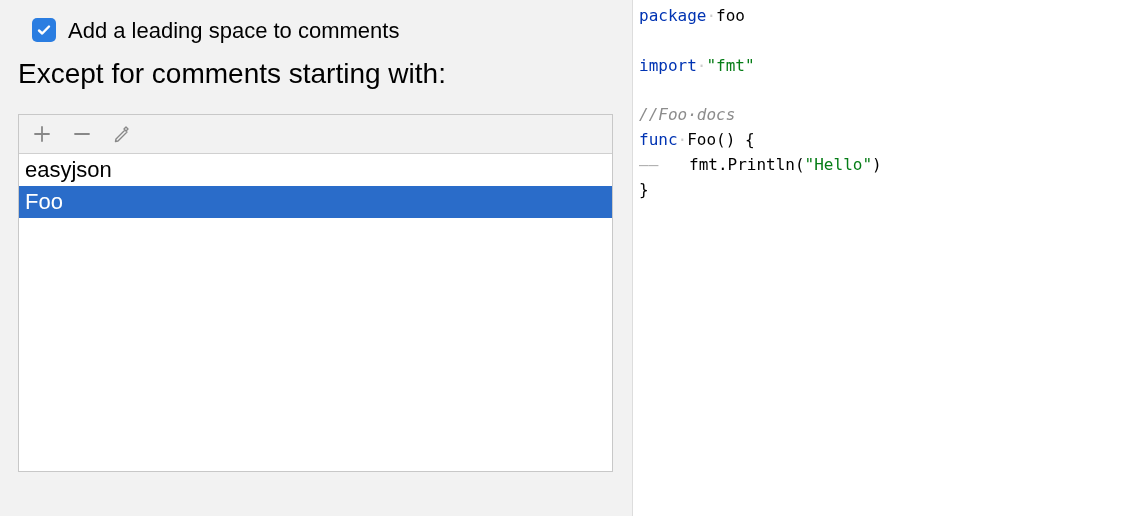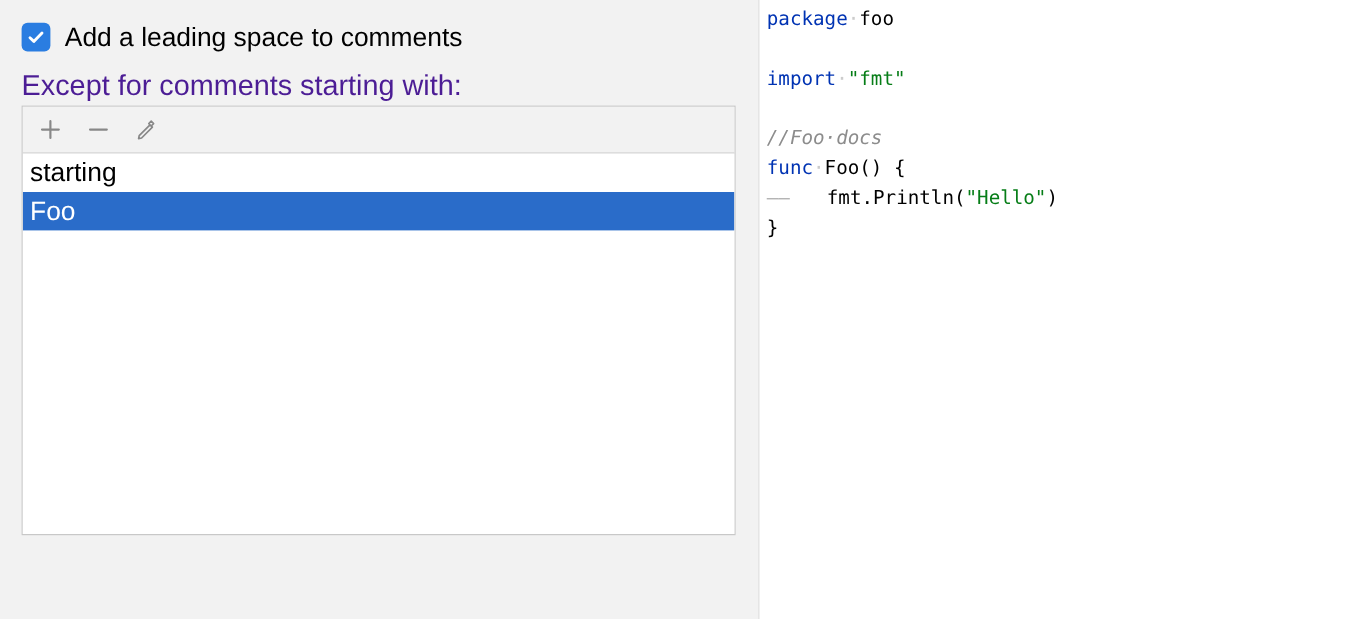--- a/index.html
+++ b/index.html
@@ -12,43 +12,44 @@
       height: 516px;
     }
     .left-panel {
       width: 633px;
       background: #f2f2f2;
       padding: 18px 10px 10px 18px;
       border-right: 1px solid #ddd;
     }
     .checkbox-row {
       display: flex;
-      align-items: center;
+      align-items: flex-start;
       gap: 12px;
       margin-bottom: 14px;
+      margin-left: 14px;
     }
     .checkbox {
       width: 24px;
       height: 24px;
       border-radius: 5px;
       background: #2a7de1;
       display: flex;
       align-items: center;
       justify-content: center;
       cursor: pointer;
     }
     .checkbox svg { width: 16px; height: 16px; }
     .checkbox-label {
       color: #000;
       font-size: 22px;
     }
     .except-label {
-      font-size: 24px;
-      color: #4c1d95;
-      margin-bottom: 2px;
+      font-size: 28px;
+      color: #000000;
+      margin-bottom: 24px;
     }
     .list-container {
       border: 1px solid #c8c8c8;
       background: #f2f2f2;
       width: 595px;
       height: 358px;
       display: flex;
       flex-direction: column;
     }
     .list-toolbar {
@@ -132,19 +133,19 @@
           <path d="M3 10 H17" stroke="#888" stroke-width="1.8" stroke-linecap="round"></path>
         </svg>
       </div>
       <div class="toolbar-btn">
         <svg viewBox="0 0 20 20">
           <path d="M4 15 L13 6 L15 8 L6 17 L3.5 17.5 L4 15 Z M12 5 L14 3 L16 5 L14 7 Z" stroke="#888" stroke-width="1.4" fill="none" stroke-linejoin="round"></path>
         </svg>
       </div>
     </div>
     <div class="list-body" id="list-body">
-        <div class="list-item">starting</div>
+        <div class="list-item">easyjson</div>
         <div class="list-item selected">Foo</div>
       </div>
   </div>
 </div>
 
 <div class="right-panel" id="code-preview"><div><span class="tok-kw">package</span><span class="dot">·</span><span class="tok-ident">foo</span></div><div>&nbsp;</div><div><span class="tok-kw">import</span><span class="dot">·</span><span class="tok-str">"fmt"</span></div><div>&nbsp;</div><div><span class="tok-comment">//Foo</span><span class="tok-comment">·</span><span class="tok-comment">docs</span></div><div><span class="tok-kw">func</span><span class="dot">·</span><span class="tok-ident">Foo() {</span></div><div><span class="indent-guide">——</span><span class="tok-ident">fmt.Println(</span><span class="tok-str">"Hello"</span><span class="tok-ident">)</span></div><div><span class="tok-ident">}</span></div></div>
 
 </body></html>

